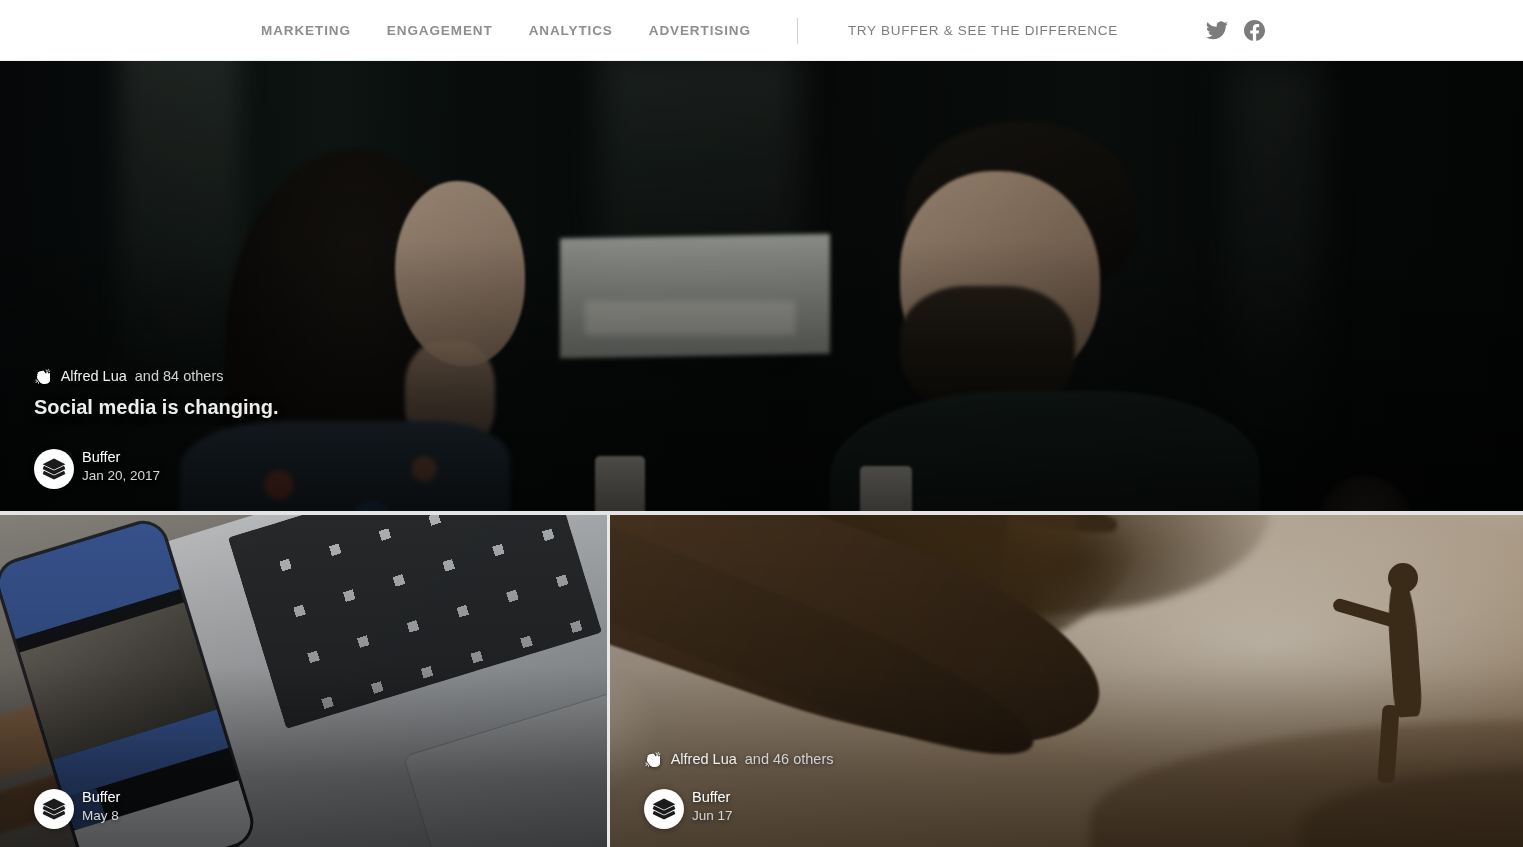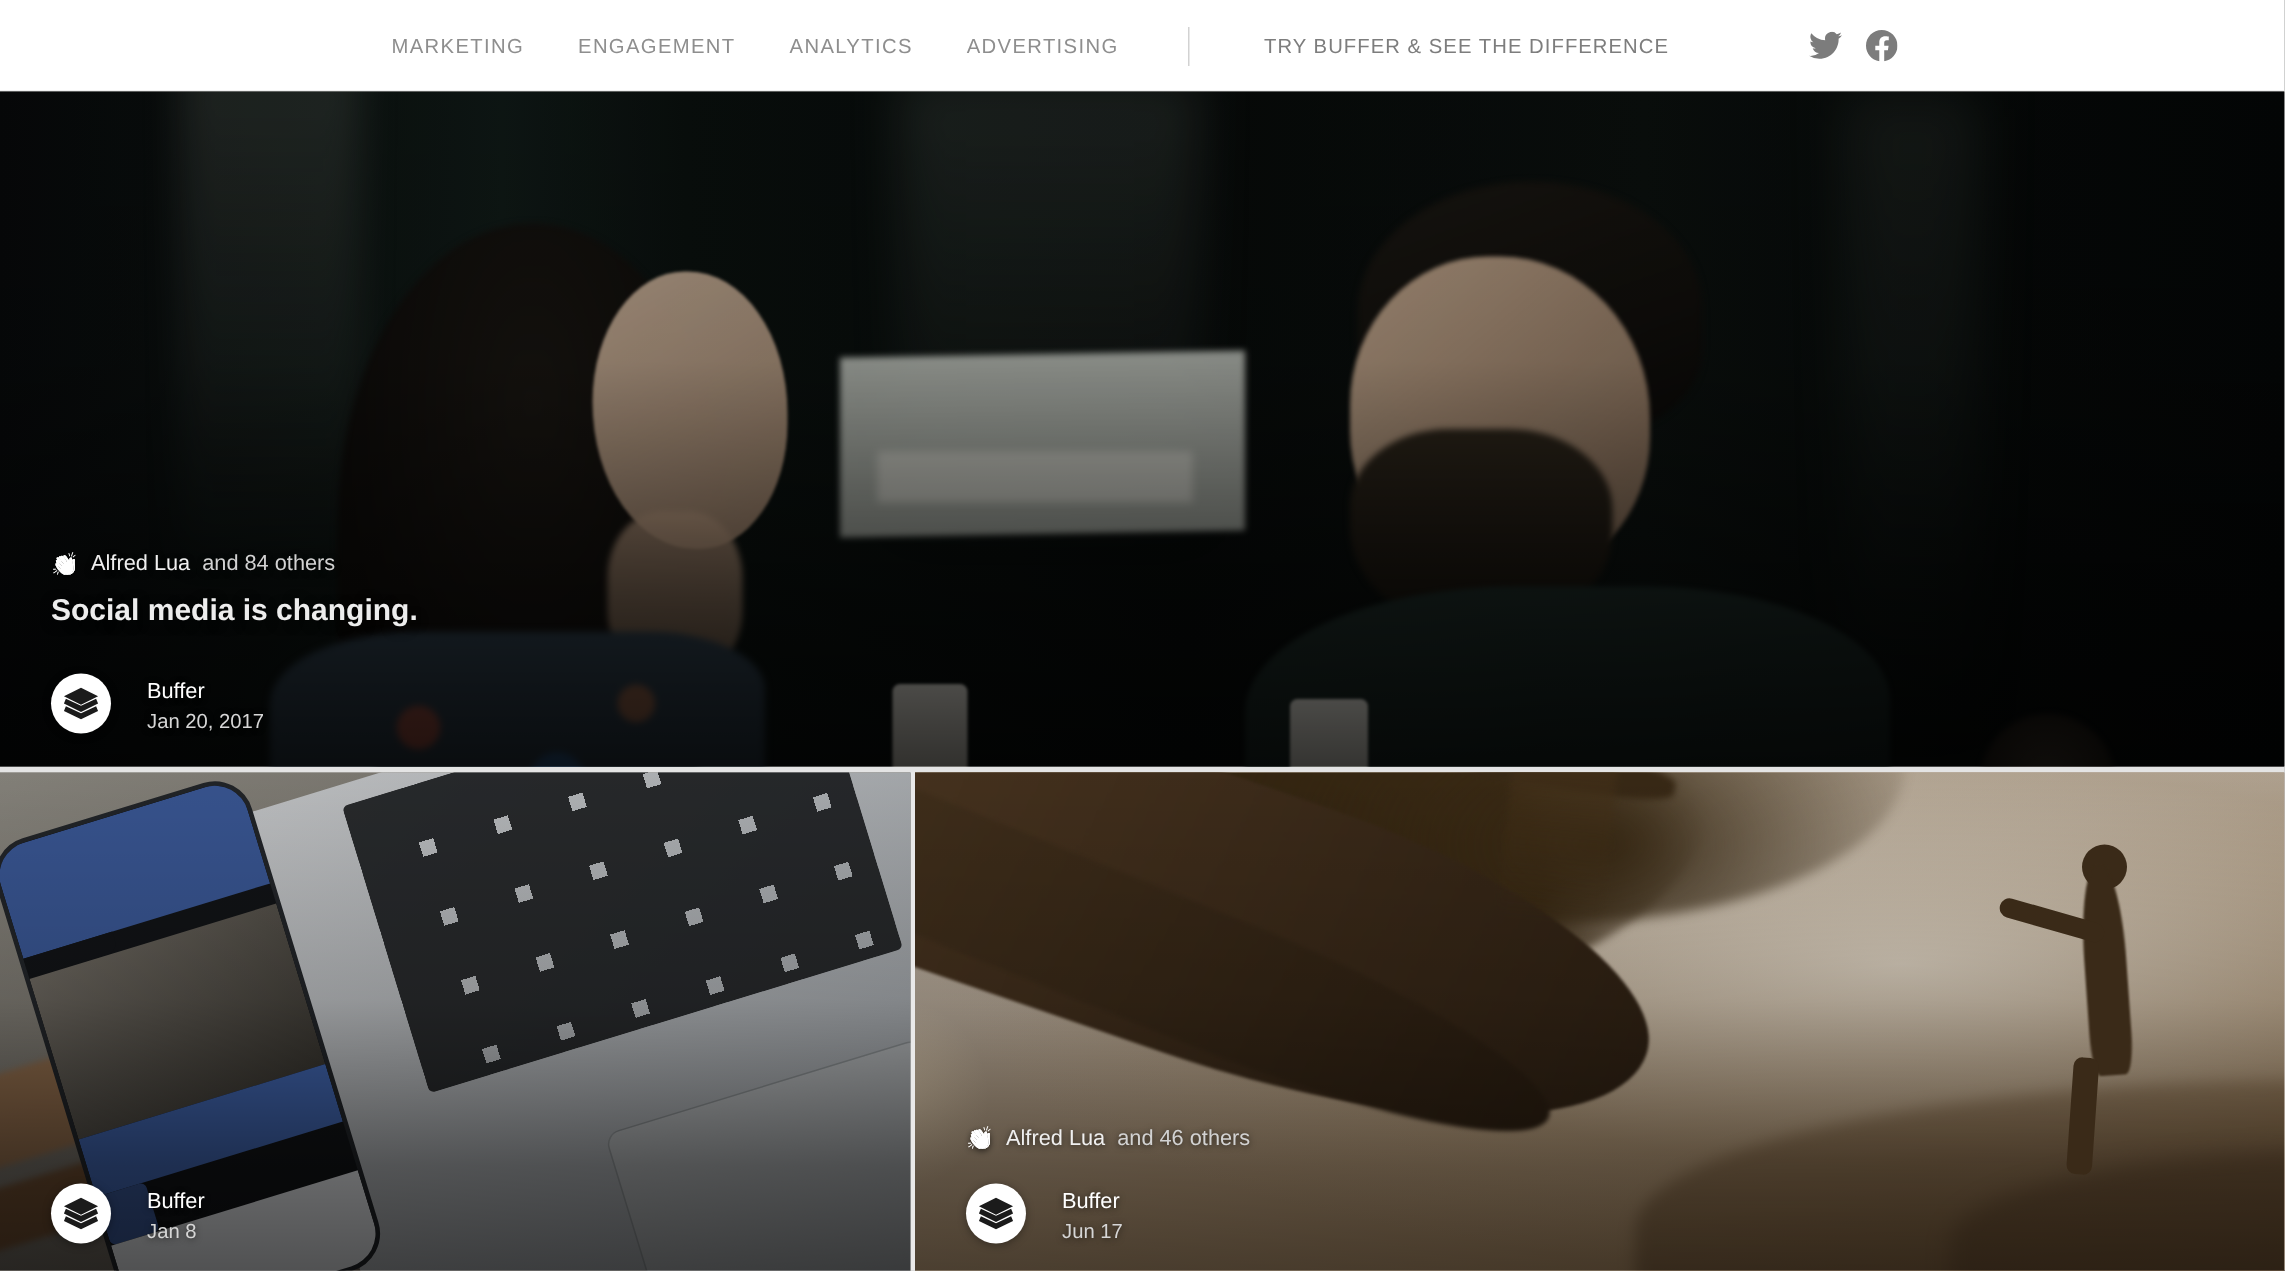--- a/index.html
+++ b/index.html
@@ -25,21 +25,21 @@
     left:261px; top:0; height:61px;
     display:flex; align-items:center; gap:36px;
   }
   .nav-link{
     font-size:13.5px;
     letter-spacing:0.9px;
     color:#8e8e8e;
     text-transform:uppercase;
     text-decoration:none;
     white-space:nowrap;
-    font-weight:400;
+    font-weight:700;
   }
   .nav-divider{
     width:1px; height:26px;
     background:#d2d2d2;
     margin:0 14px 0 10px;
   }
   .cta-link{
     font-size:13.5px;
     letter-spacing:0.7px;
     color:#7d7d7d;
@@ -350,21 +350,21 @@
     text-shadow:0 2px 10px rgba(0,0,0,.45);
   }
   .hero .post-title{ font-size:44px; line-height:1.04; max-width:880px; }
   .hero .post-sub{
     margin-top:12px;
     font-size:20px; color:#ededed; font-weight:700;
     text-shadow:0 2px 8px rgba(0,0,0,.5);
   }
   .card-left .post-title, .card-right .post-title{ font-size:30px; line-height:1.14; max-width:560px; }
   .author{
-    display:flex; align-items:flex-end; gap:24px;
+    display:flex; align-items:flex-start; gap:8px;
     margin-top:22px;
   }
   .hero .author{ margin-top:30px; }
   .logo{
     width:40px; height:40px; border-radius:50%;
     background:#fff;
     display:flex; align-items:center; justify-content:center;
     flex:0 0 40px;
     box-shadow:0 1px 6px rgba(0,0,0,.35);
   }
@@ -480,21 +480,21 @@
         <div class="author">
           <span class="logo">
             <svg width="26" height="26" viewBox="0 0 32 32" aria-hidden="true">
               <path d="M16 3 30 10 16 17 2 10z" fill="#1b1b1b"></path>
               <path d="M16 17.8 28.4 12 30 16 16 23 2 16l1.6-4z" fill="#1b1b1b"></path>
               <path d="M16 24 28.4 18.2 30 22.2 16 29 2 22.2l1.6-4z" fill="#1b1b1b"></path>
             </svg>
           </span>
           <span class="author-meta">
             <span class="author-name">Buffer</span>
-            <span class="author-date">Jan 8</span>
+            <span class="author-date">May 8</span>
           </span>
         </div>
       </div>
     </div>
 
     <div class="card-gap"></div>
 
     <div class="card-right">
       <div class="art">
         <div class="r-bg"></div>

